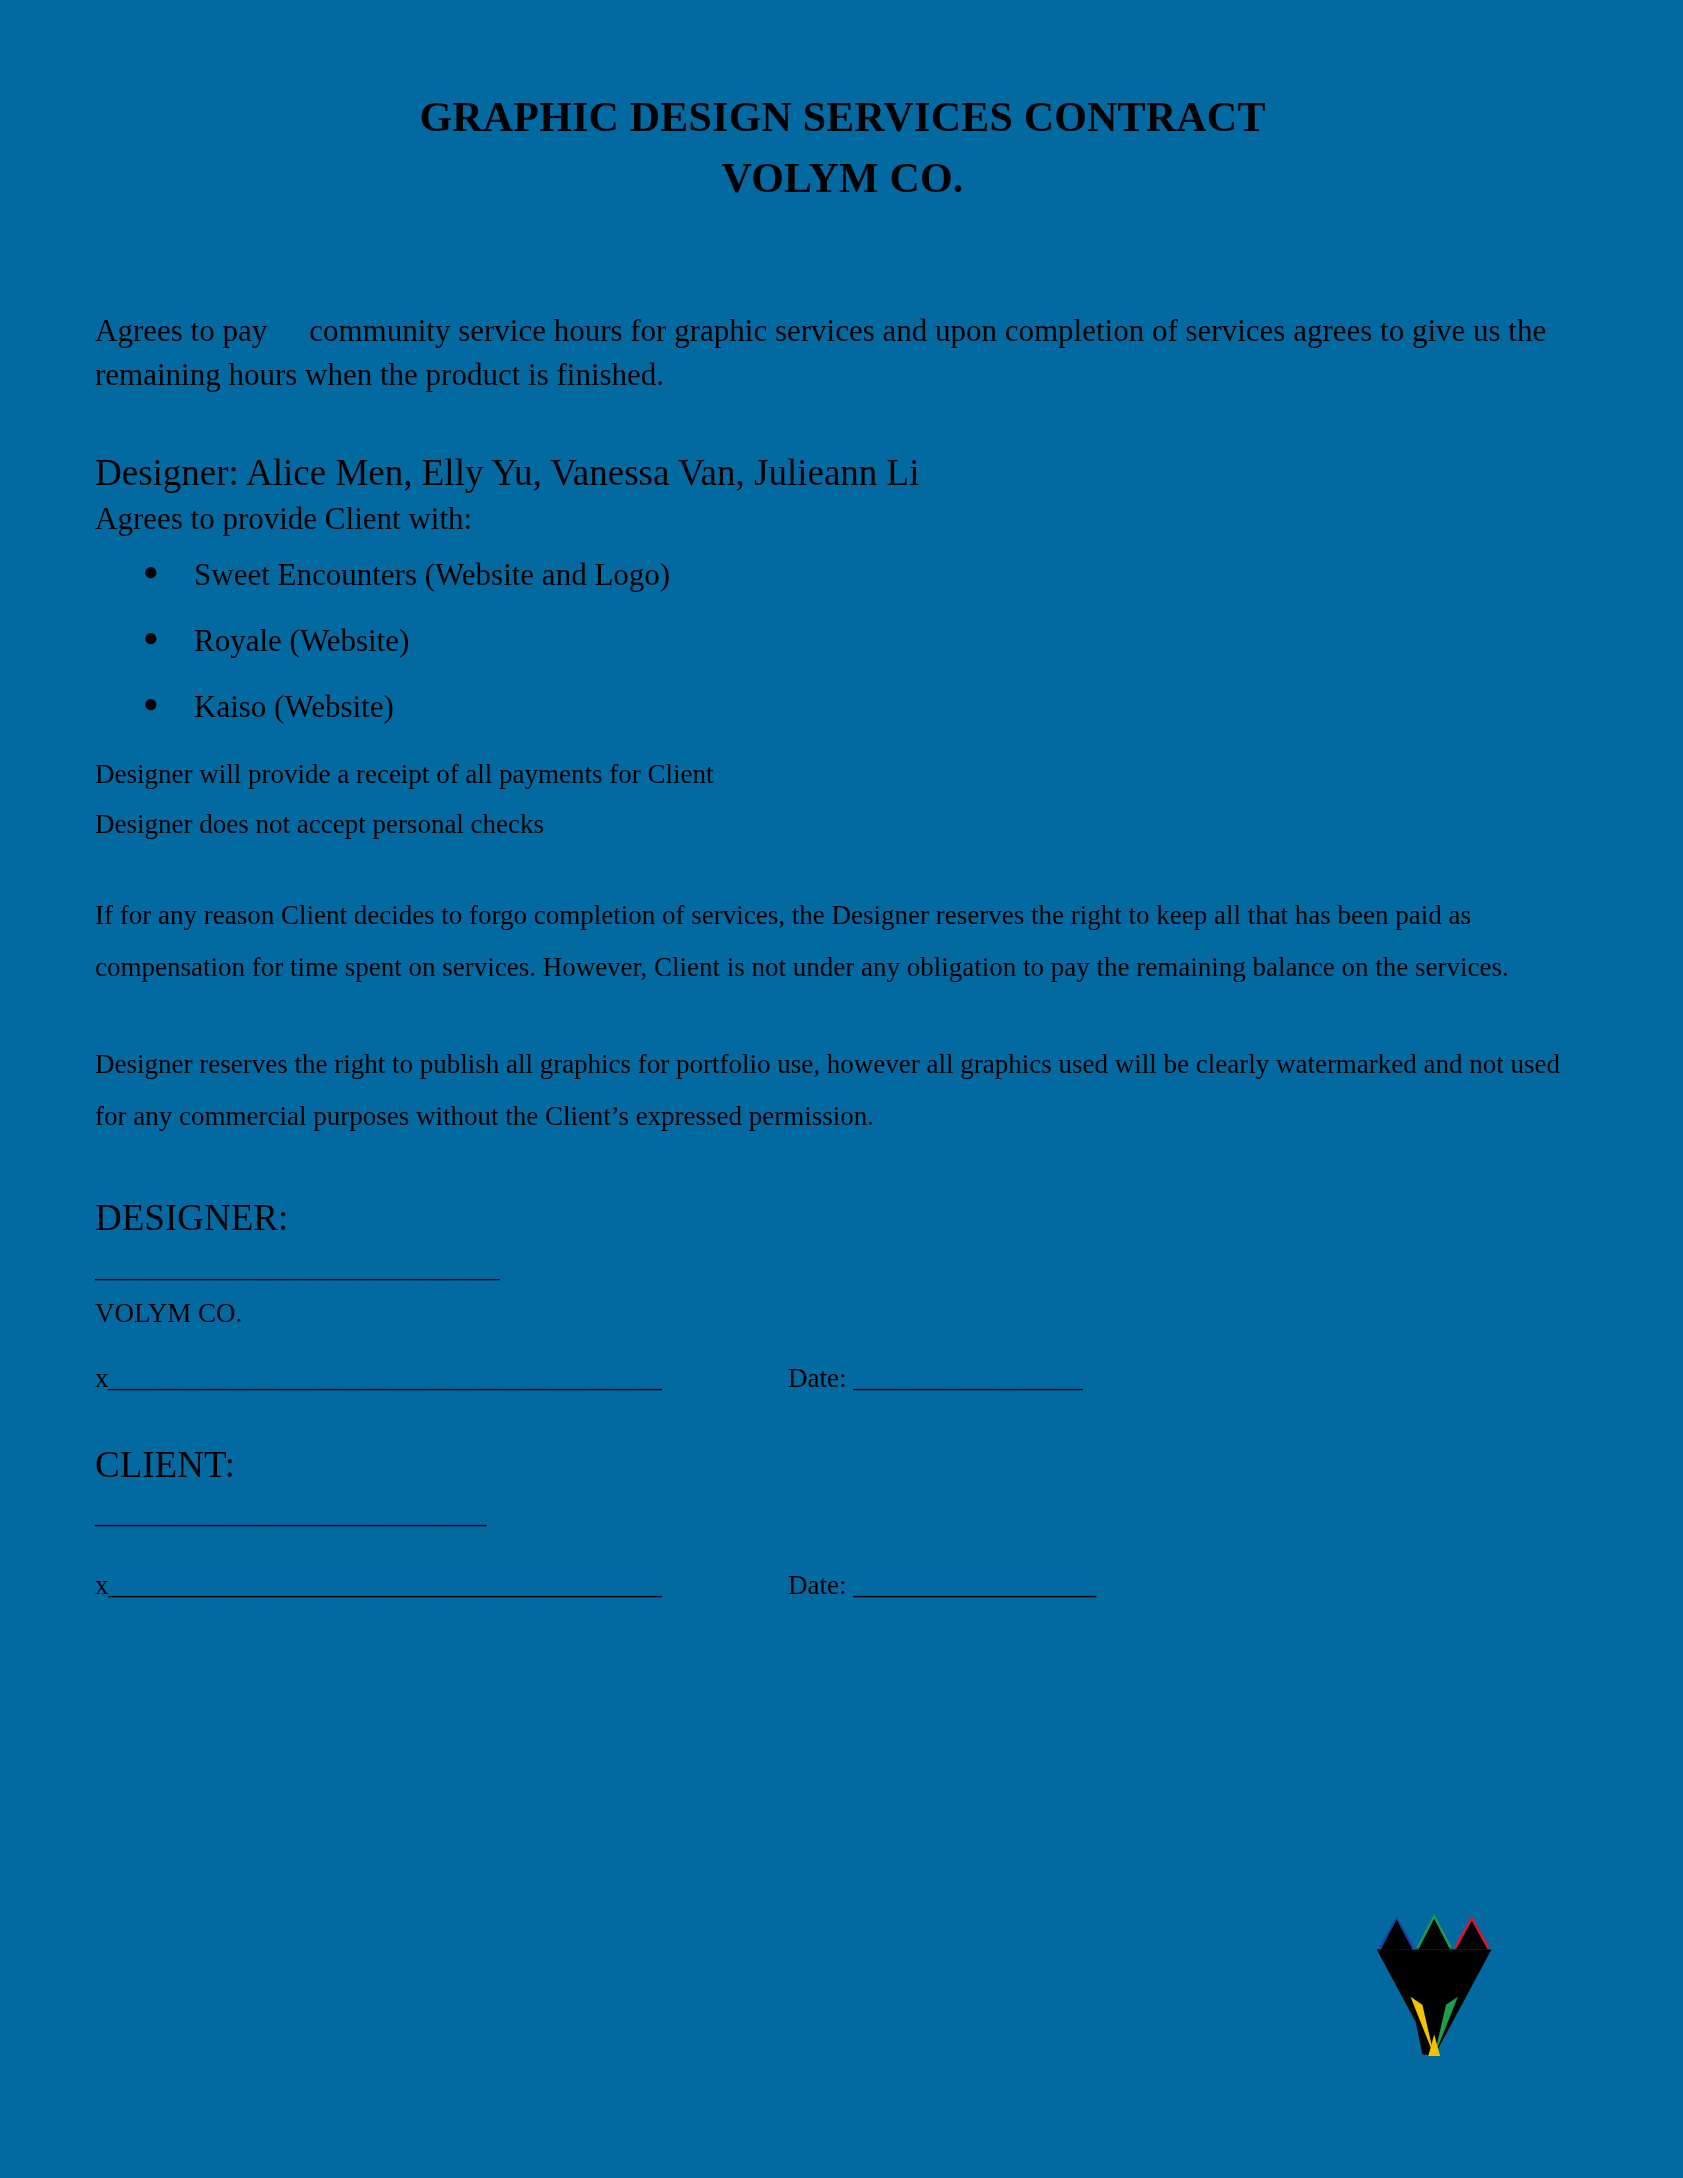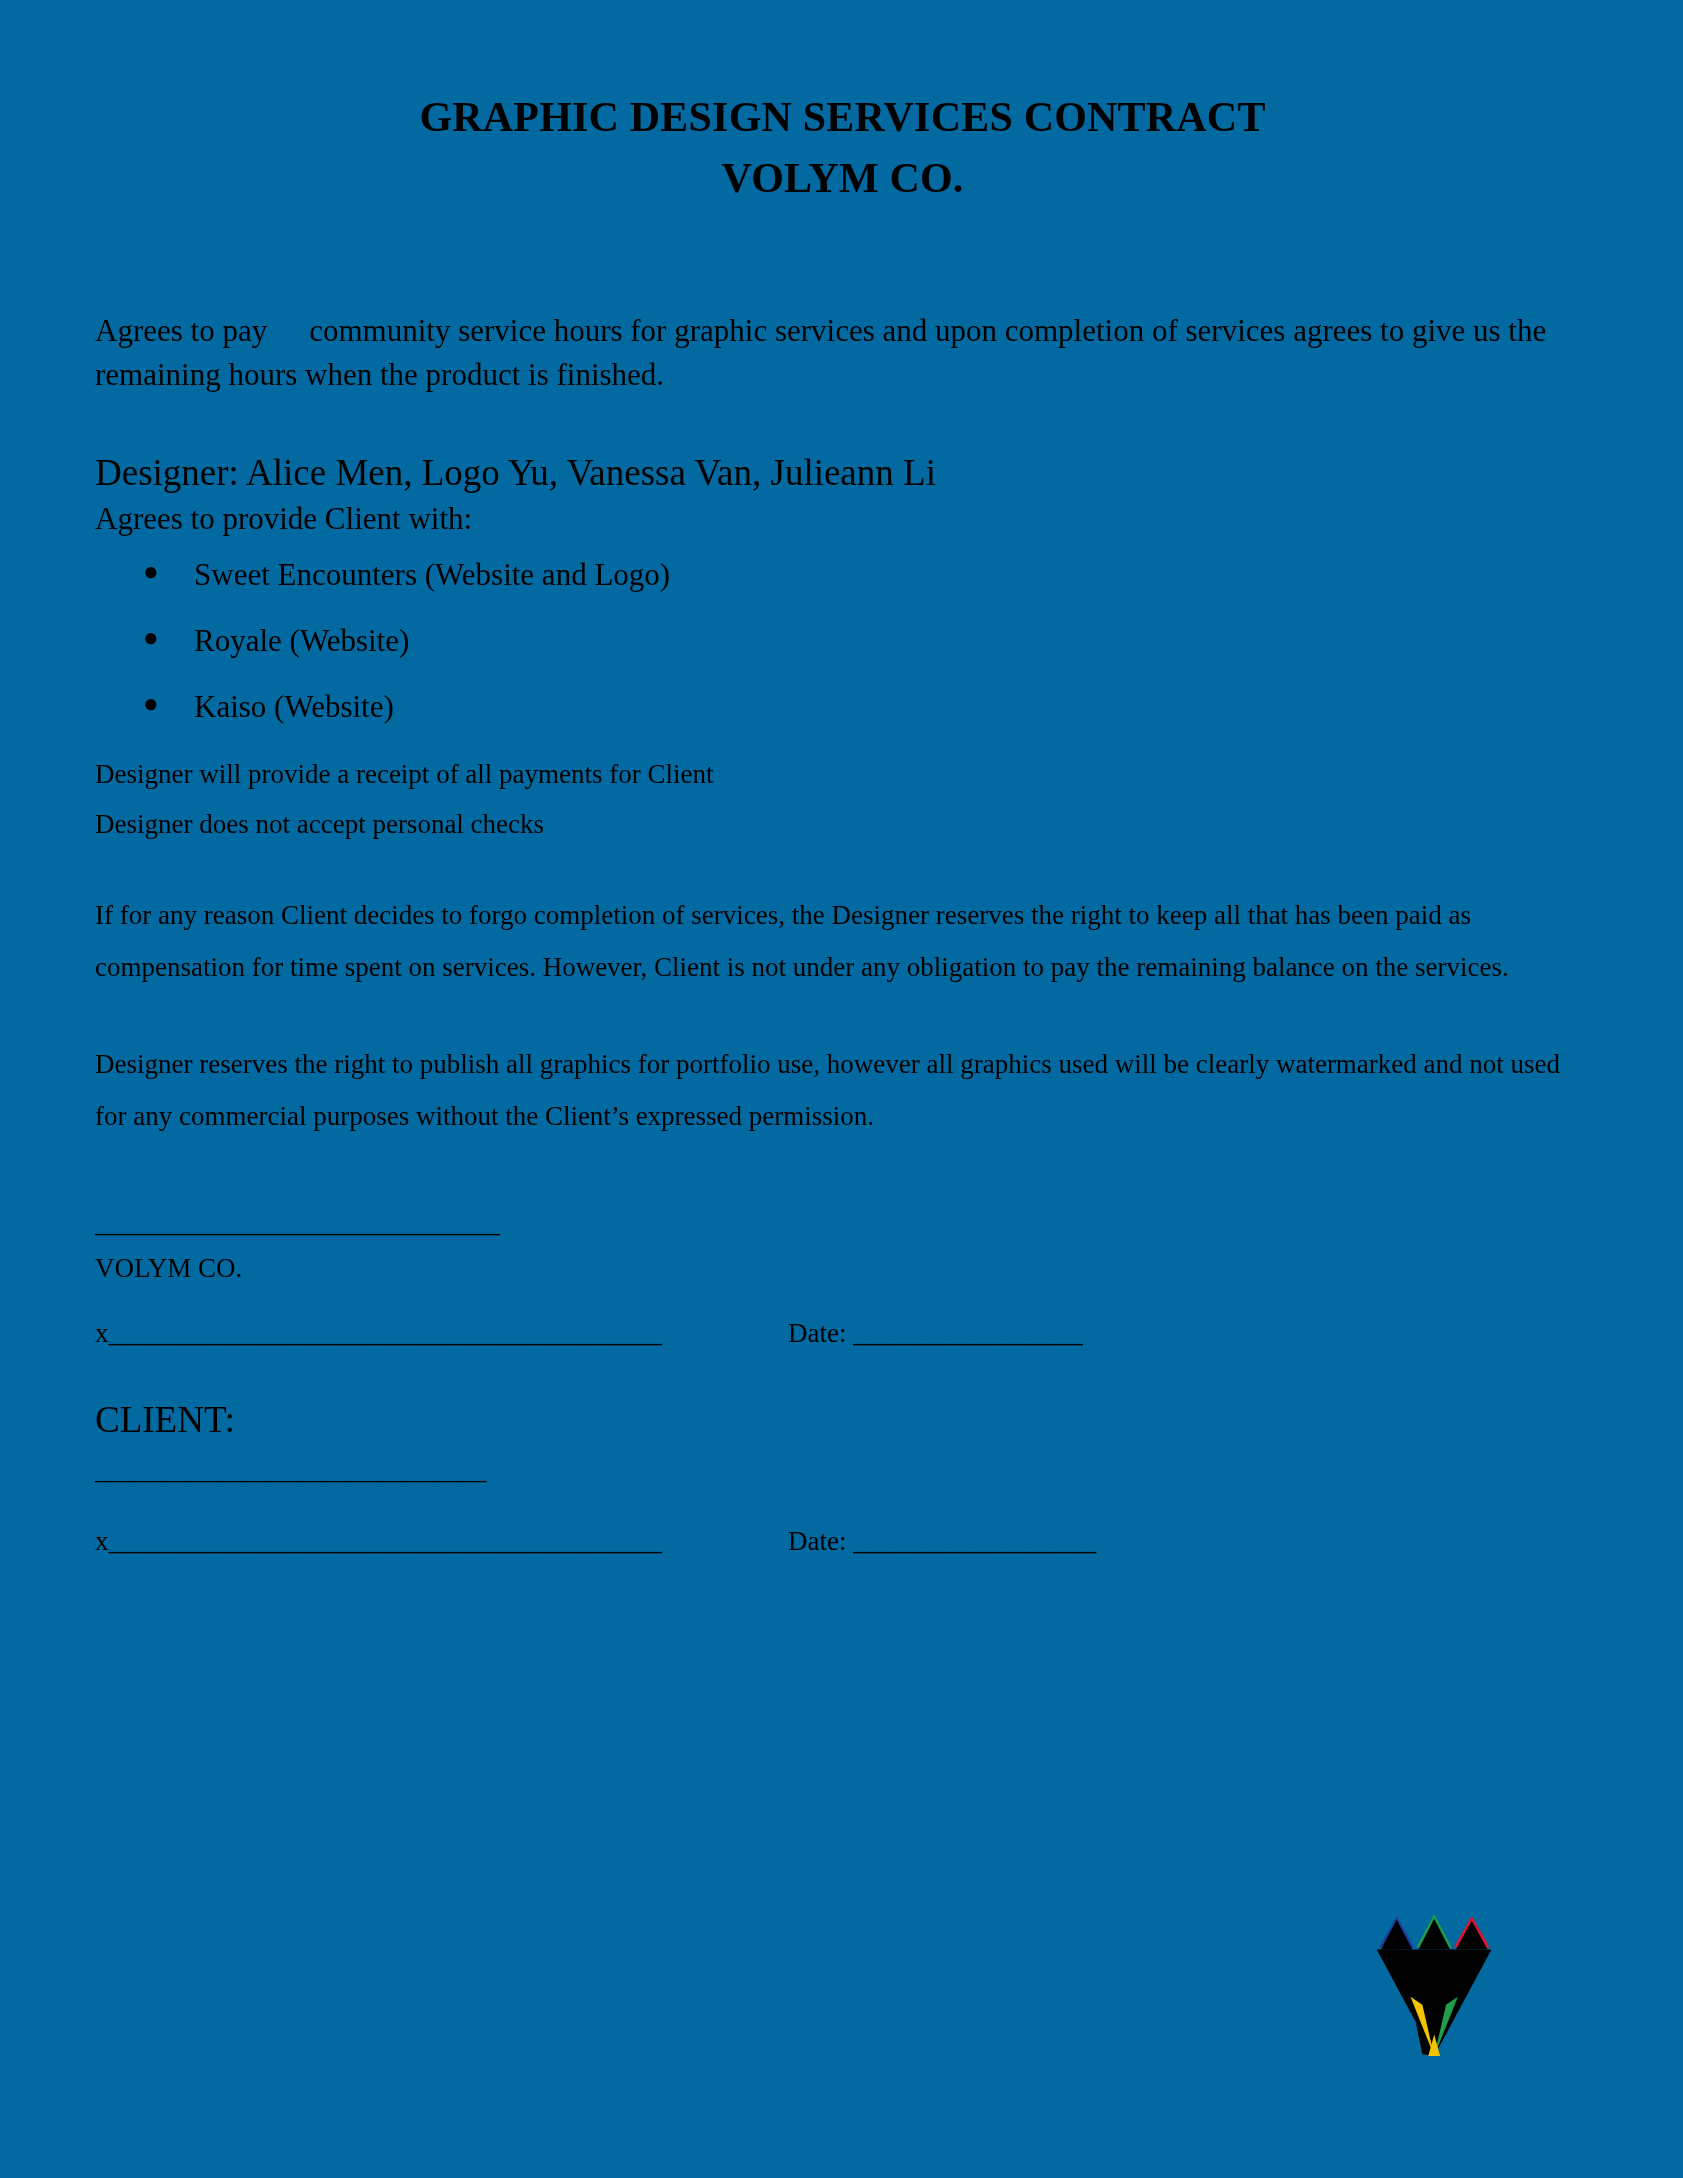--- a/index.html
+++ b/index.html
@@ -143,21 +143,21 @@
     </div>
 
     <div class="spacer-lg"></div>
 
     <div class="body-para">
       <span>Agrees to pay</span><span class="gap"></span><span>community service hours for graphic services and upon completion of services agrees to give us the remaining hours when the product is finished.</span>
     </div>
 
     <div class="spacer-md"></div>
 
-    <div class="heading">Designer: Alice Men, Logo Yu, Vanessa Van, Julieann Li</div>
+    <div class="heading">Designer: Alice Men, Elly Yu, Vanessa Van, Julieann Li</div>
     <div class="lead-line">Agrees to provide Client with:</div>
 
     <ul class="items">
       <li>
         <span class="bullet">●</span>
         <span>Sweet Encounters (Website and Logo)</span>
       </li>
       <li>
         <span class="bullet">●</span>
         <span>Royale (Website)</span>
@@ -169,20 +169,21 @@
     </ul>
 
     <div class="small-line">Designer will provide a receipt of all payments for Client</div>
     <div class="small-line">Designer does not accept personal checks</div>
 
     <div class="para-loose">If for any reason Client decides to forgo completion of services, the Designer reserves the right to keep all that has been paid as compensation for time spent on services. However, Client is not under any obligation to pay the remaining balance on the services.</div>
     <div class="para-loose">Designer reserves the right to publish all graphics for portfolio use, however all graphics used will be clearly watermarked and not used for any commercial purposes without the Client’s expressed permission.</div>
 
     <div class="spacer-md"></div>
 
+    <div class="sig-heading">DESIGNER:</div>
     <div class="rule-short">______________________________</div>
     <div class="company-line">VOLYM CO.</div>
 
     <div class="sig-row">
       <span class="xline">x_________________________________________</span>
       <span class="dateline">Date: _________________</span>
     </div>
 
     <div class="sig-heading" style="margin-top:36px;">CLIENT:</div>
     <div class="rule-short">_____________________________</div>

